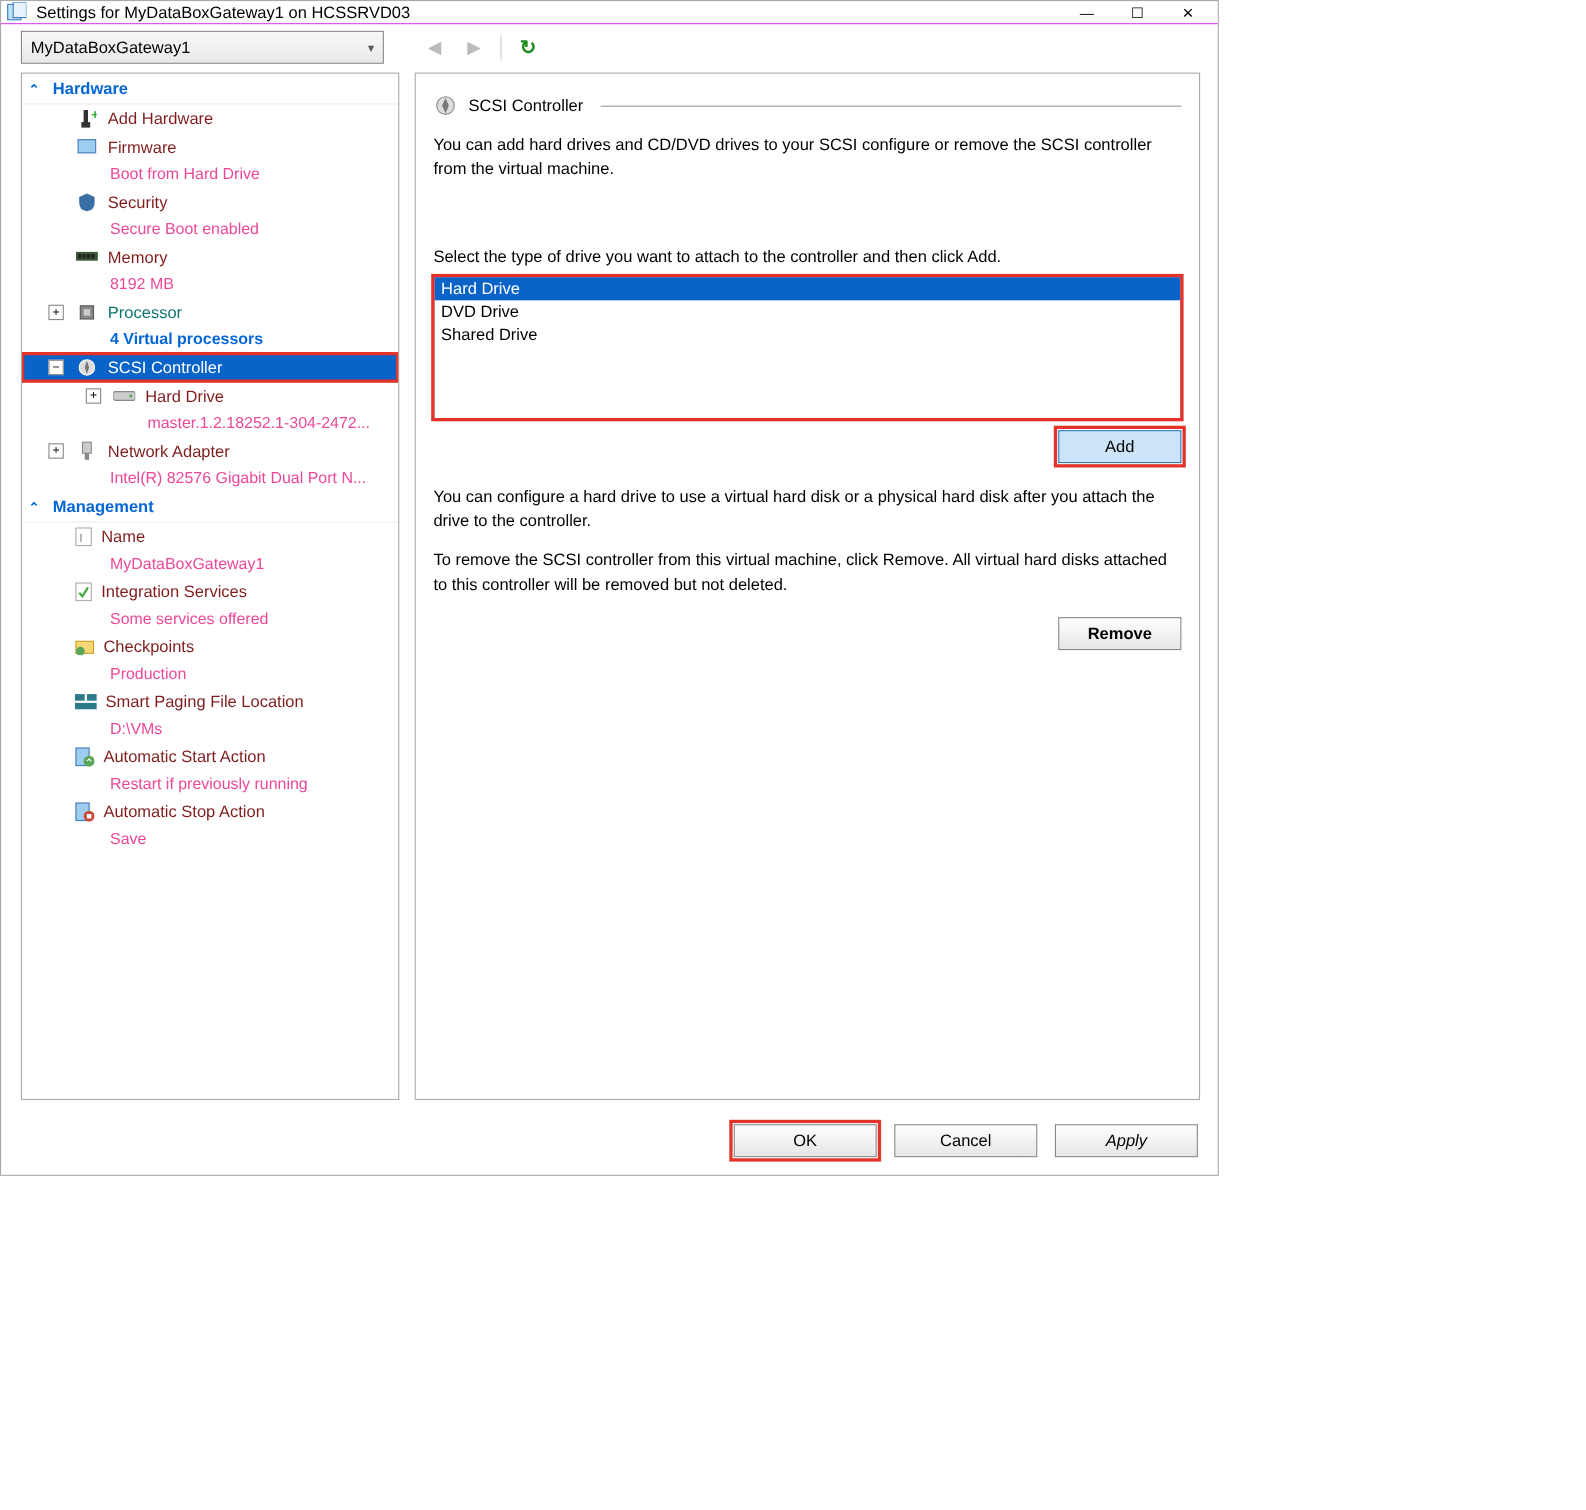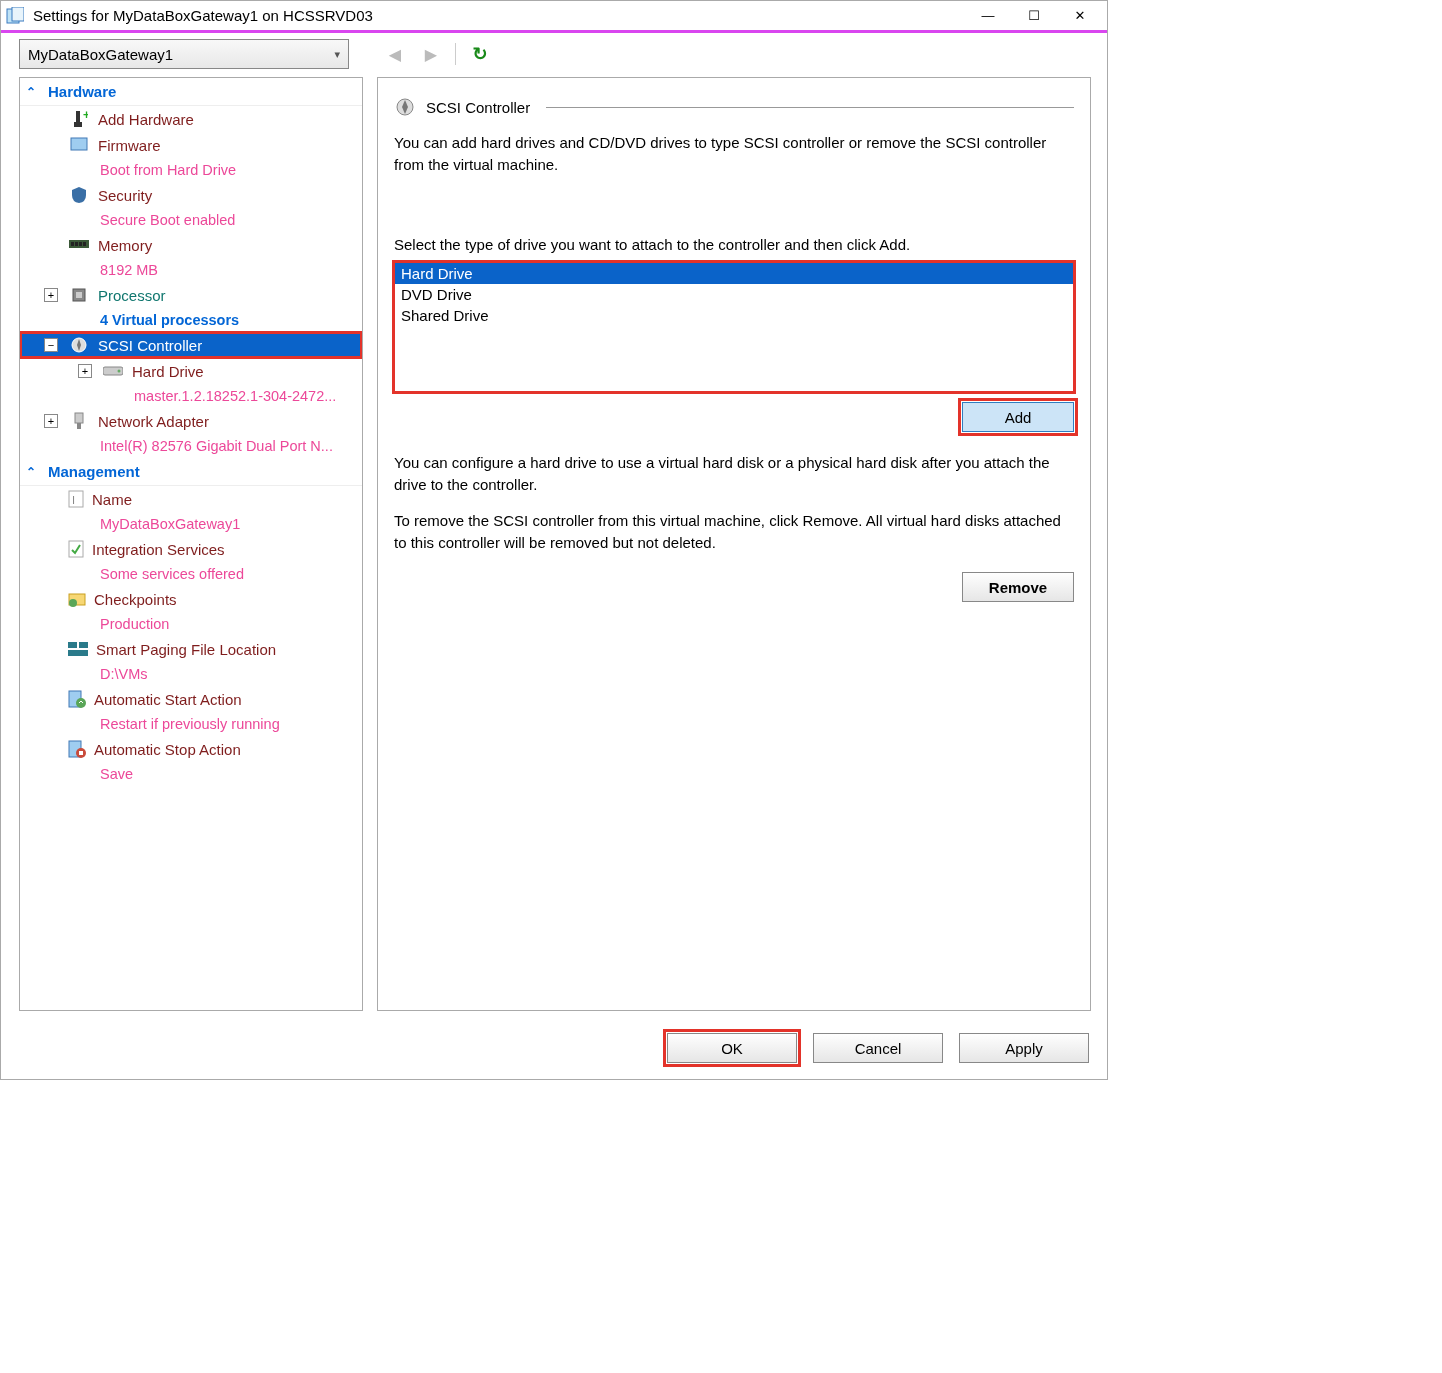--- a/index.html
+++ b/index.html
@@ -1,18 +1,18 @@
 <!DOCTYPE html>
 <html><head>
 <meta charset="utf-8">
 <style>
   * { box-sizing: border-box; margin: 0; padding: 0; }
   body { font-family: "Segoe UI", Tahoma, sans-serif; font-size: 14.5px; background: #fff; color: #000; }
   .window { width: 1108px; border: 1px solid #aaa; background: #fff; }
-  .titlebar { height: 32px; display: flex; align-items: center; padding: 0 4px; border-bottom: 3px solid #d946ef; }
+  .titlebar { height: 21px; display: flex; align-items: center; padding: 0 4px; border-bottom: 1px solid #d946ef; }
   .titlebar .app-icon { width: 20px; height: 20px; margin-right: 8px; display:flex; align-items:center; justify-content:center;}
   .titlebar .title { flex: 1; font-size: 15px; }
   .winbtns { display: flex; }
   .winbtn { width: 46px; height: 30px; display: flex; align-items: center; justify-content: center; font-family: "Segoe UI Symbol", sans-serif; font-size: 13px; }
   .toolbar { height: 42px; display: flex; align-items: center; padding: 4px 10px 4px 18px; gap: 12px;}
   .vm-dropdown { width: 330px; height: 30px; border:1px solid #888; background: linear-gradient(#f8f8f8,#e8e8e8); display:flex; align-items:center; padding:0 8px; font-size:15px; justify-content:space-between;}
   .vm-dropdown .chev { font-size:11px; color:#555;}
   .nav-btn { width:24px; height:24px; display:flex; align-items:center; justify-content:center; color:#777; font-size:16px;}
   .nav-btn.disabled { color:#bbb;}
   .refresh-btn { color:#1a8a1a; font-weight:bold; font-size:18px;}
@@ -262,21 +262,21 @@
         <span class="hicon">
           <svg width="20" height="20">
               <circle cx="10" cy="10" r="8" fill="#ddd" stroke="#888"></circle>
               <path d="M10 3 L13 10 L10 17 L7 10 Z" fill="#777"></path>
             </svg>
         </span>
         <span class="htitle">SCSI Controller</span>
         <span class="hline"></span>
       </div>
 
-      <div class="desc">You can add hard drives and CD/DVD drives to type SCSI controller or remove the SCSI controller from the virtual machine.</div>
+      <div class="desc">You can add hard drives and CD/DVD drives to your SCSI configure or remove the SCSI controller from the virtual machine.</div>
       <div class="desc" style="margin-bottom:6px;margin-top:44px;">Select the type of drive you want to attach to the controller and then click Add.</div>
 
       <div class="listbox">
         <div class="opt selected">Hard Drive</div>
         <div class="opt">DVD Drive</div>
         <div class="opt">Shared Drive</div>
       </div>
 
       <div class="btn-row-right">
         <div class="button primary-add">Add</div>
@@ -288,16 +288,16 @@
       <div class="btn-row-right" style="margin-top:4px;font-weight:bold;">
         <div class="button">Remove</div>
       </div>
     </div>
 
   </div>
 
   <div class="footer">
     <div class="button highlighted" style="min-width:130px;">OK</div>
     <div class="button" style="min-width:130px;">Cancel</div>
-    <div class="button" style="min-width:130px;">Apply</div>
+    <div class="button" style="min-width:130px;font-style:italic;">Apply</div>
   </div>
 
 </div>
 
 </body></html>

